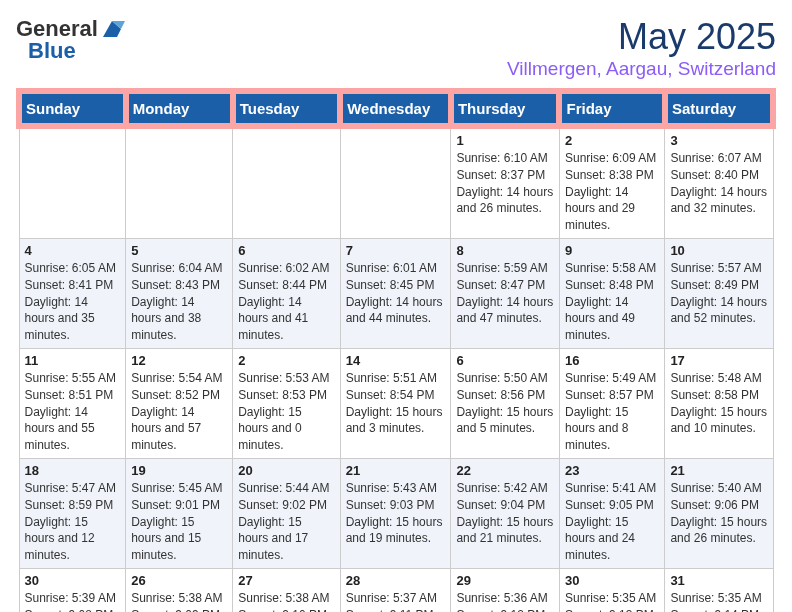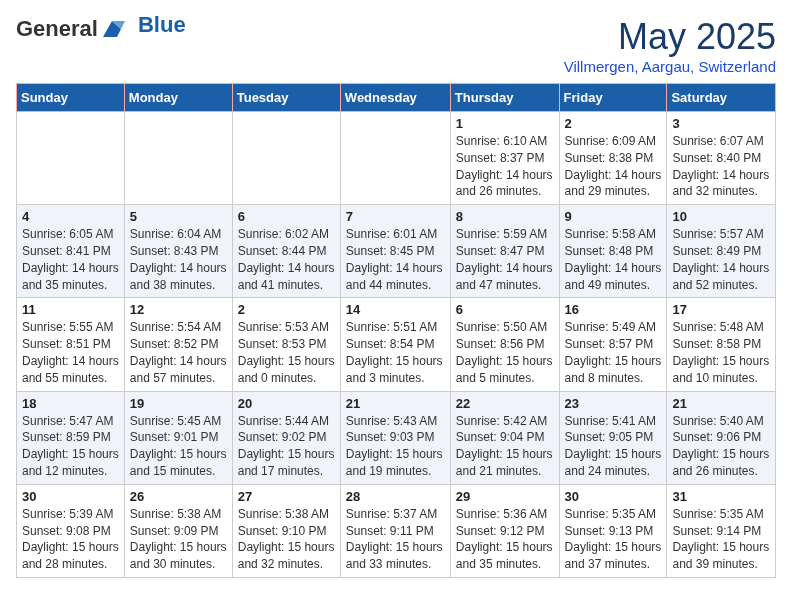--- a/index.html
+++ b/index.html
@@ -11,48 +11,48 @@
       padding: 16px;
     }
     .header {
       display: flex;
       justify-content: space-between;
       align-items: flex-start;
       margin-bottom: 8px;
     }
     .logo {
       display: flex;
-      flex-direction: row;
+      flex-direction: column;
       align-items: flex-start;
     }
     .title-block {
       text-align: right;
     }
     .month-title {
       font-size: 36px;
       color: #1a3a6b;
       font-weight: normal;
     }
     .location {
-      font-size: 15px;
-      color: #1d4ed8;
+      font-size: 19px;
+      color: #8b5cf6;
     }
     .calendar {
       width: 100%;
       border-collapse: collapse;
       font-size: 11px;
     }
     .calendar thead th {
       background: #1a5fa8;
       color: #fff;
       padding: 6px 4px;
       text-align: left;
-      font-size: 13px;
+      font-size: 15px;
       font-weight: bold;
-      border: 1px solid #fca5a5;
+      border: 6px solid #fca5a5;
     }
     .calendar tbody td {
       vertical-align: top;
       border: 1px solid #ccc;
       padding: 4px 5px;
       width: 113px;
       min-height: 80px;
       background: #fff;
     }
     .calendar tbody tr:nth-child(even) td {

